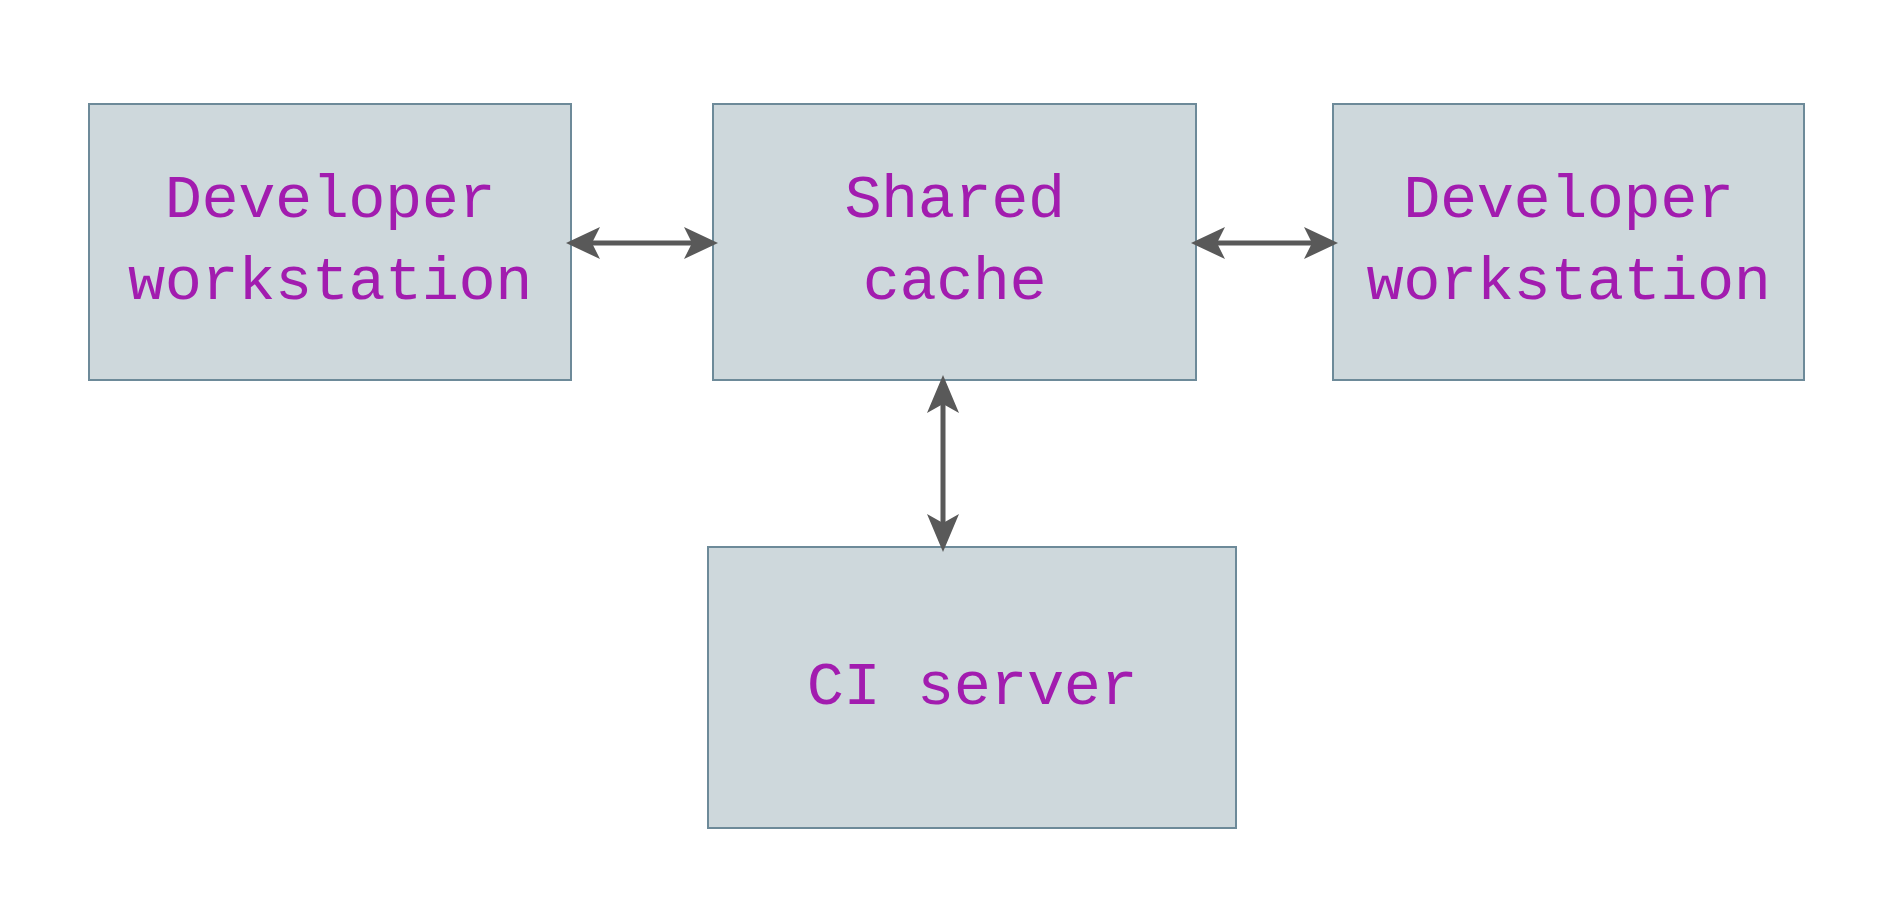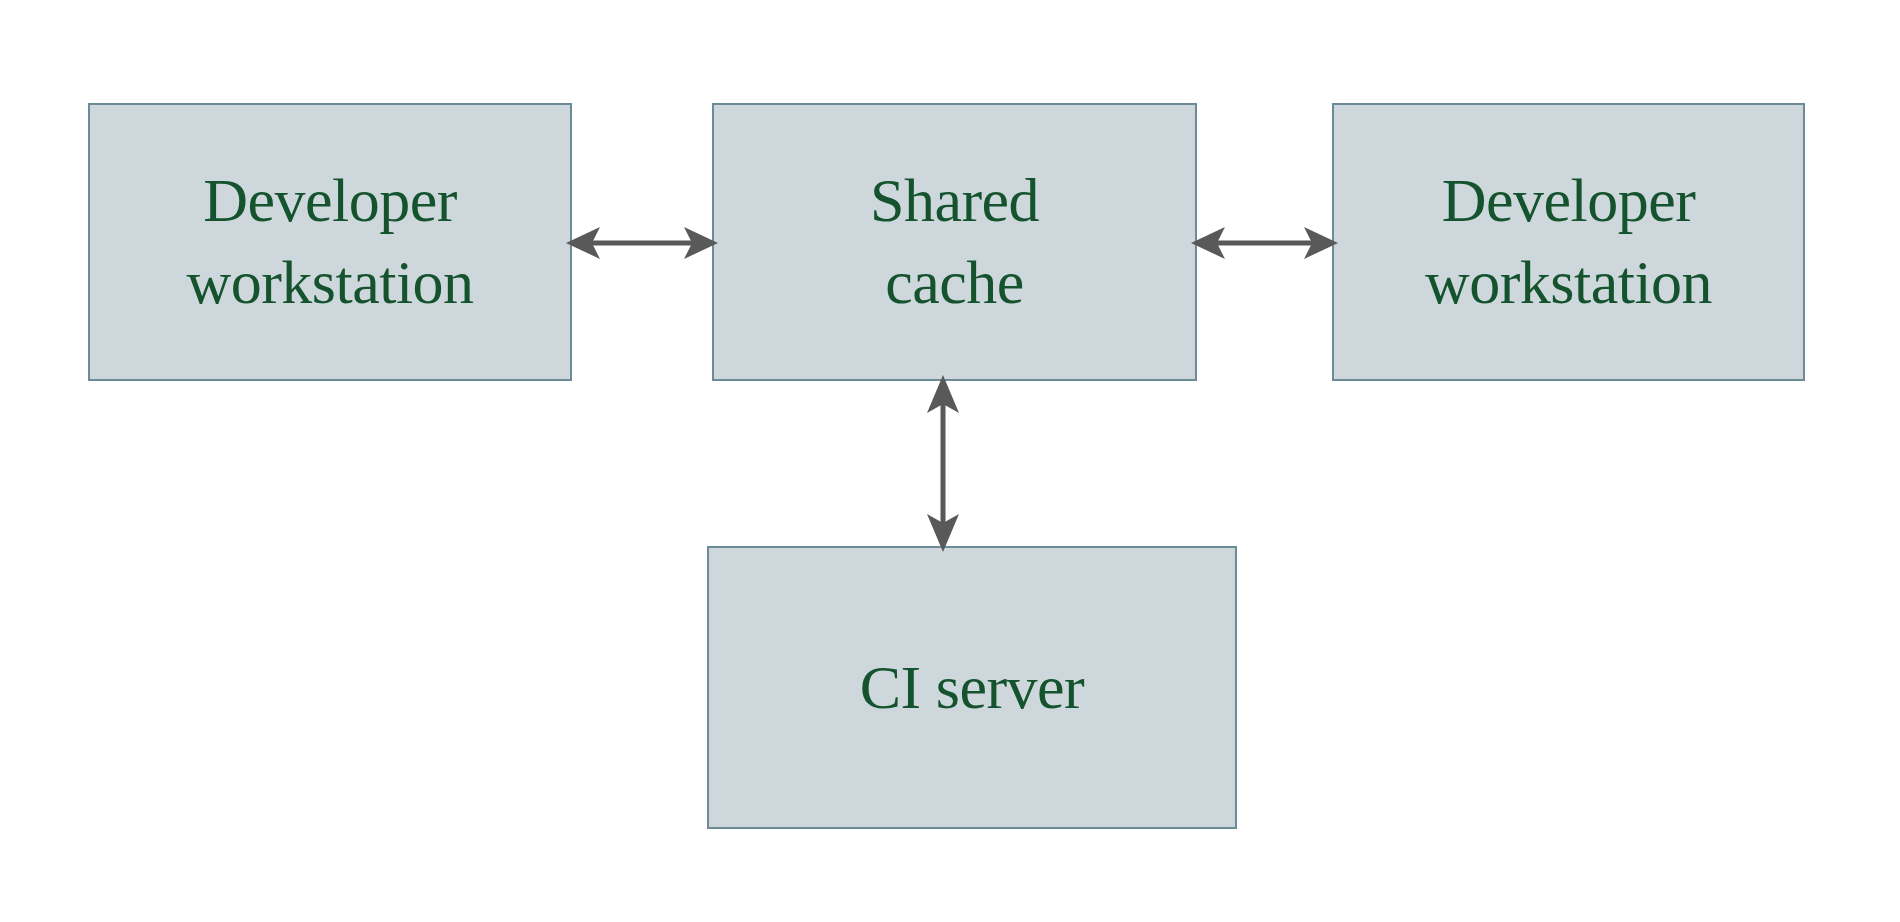--- a/index.html
+++ b/index.html
@@ -22,22 +22,22 @@
     position: absolute;
     box-sizing: border-box;
     background: #ced8dc;
     border: 2px solid #6d8a99;
     display: flex;
     align-items: center;
     justify-content: center;
     text-align: center;
   }
   .node-label {
-    color: #14532d;
-    font-family: Liberation Serif, serif;
+    color: #a21caf;
+    font-family: Liberation Mono, monospace;
     font-size: 62px;
     line-height: 1.32;
     font-weight: 400;
     letter-spacing: -0.5px;
     white-space: pre-line;
     padding: 0 8px;
   }
   
   #node-dev-left   { left: 88px;   top: 103px; width: 484px; height: 278px; }
   #node-shared     { left: 712px;  top: 103px; width: 485px; height: 278px; justify-content: center; }

